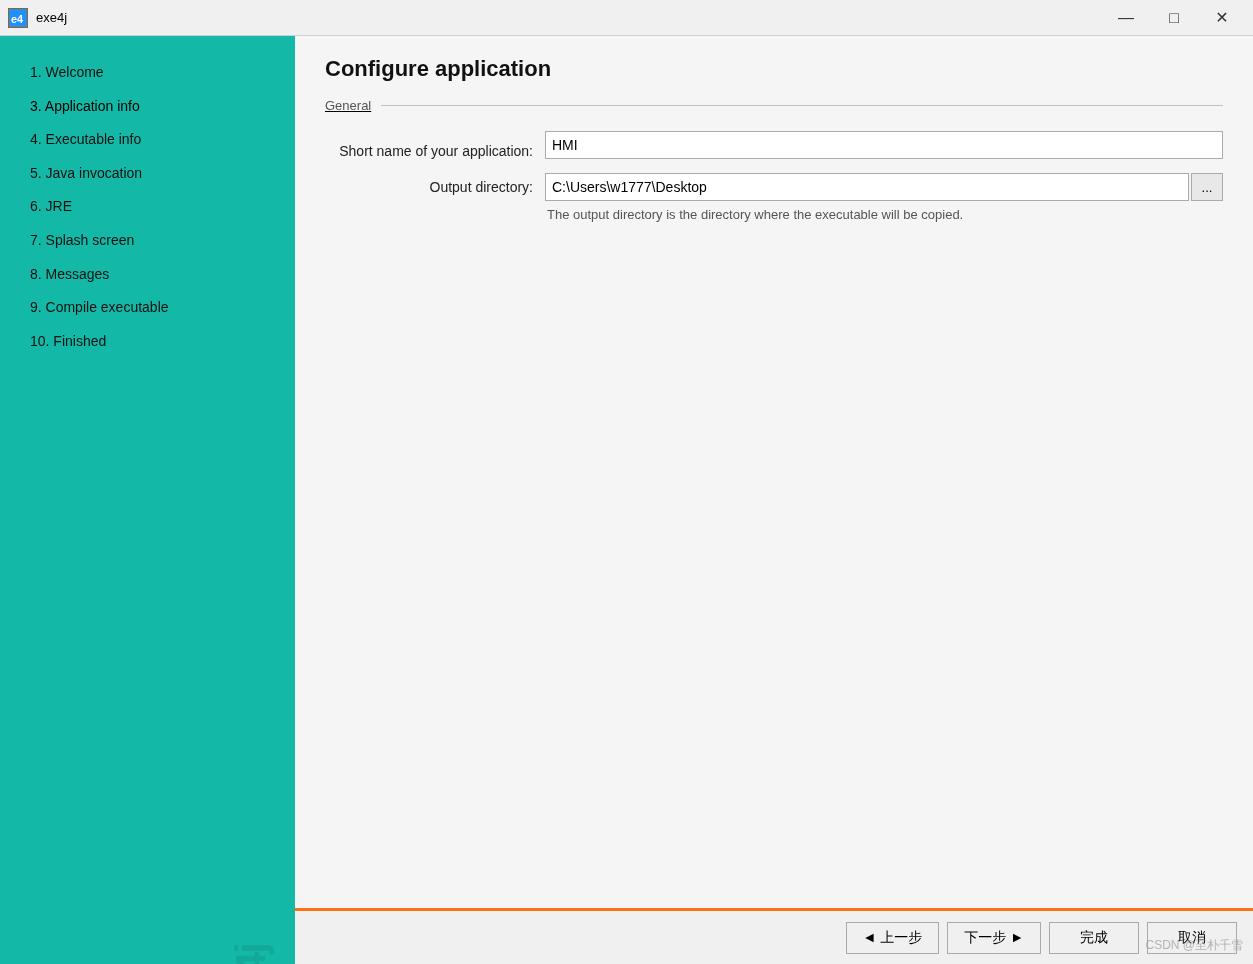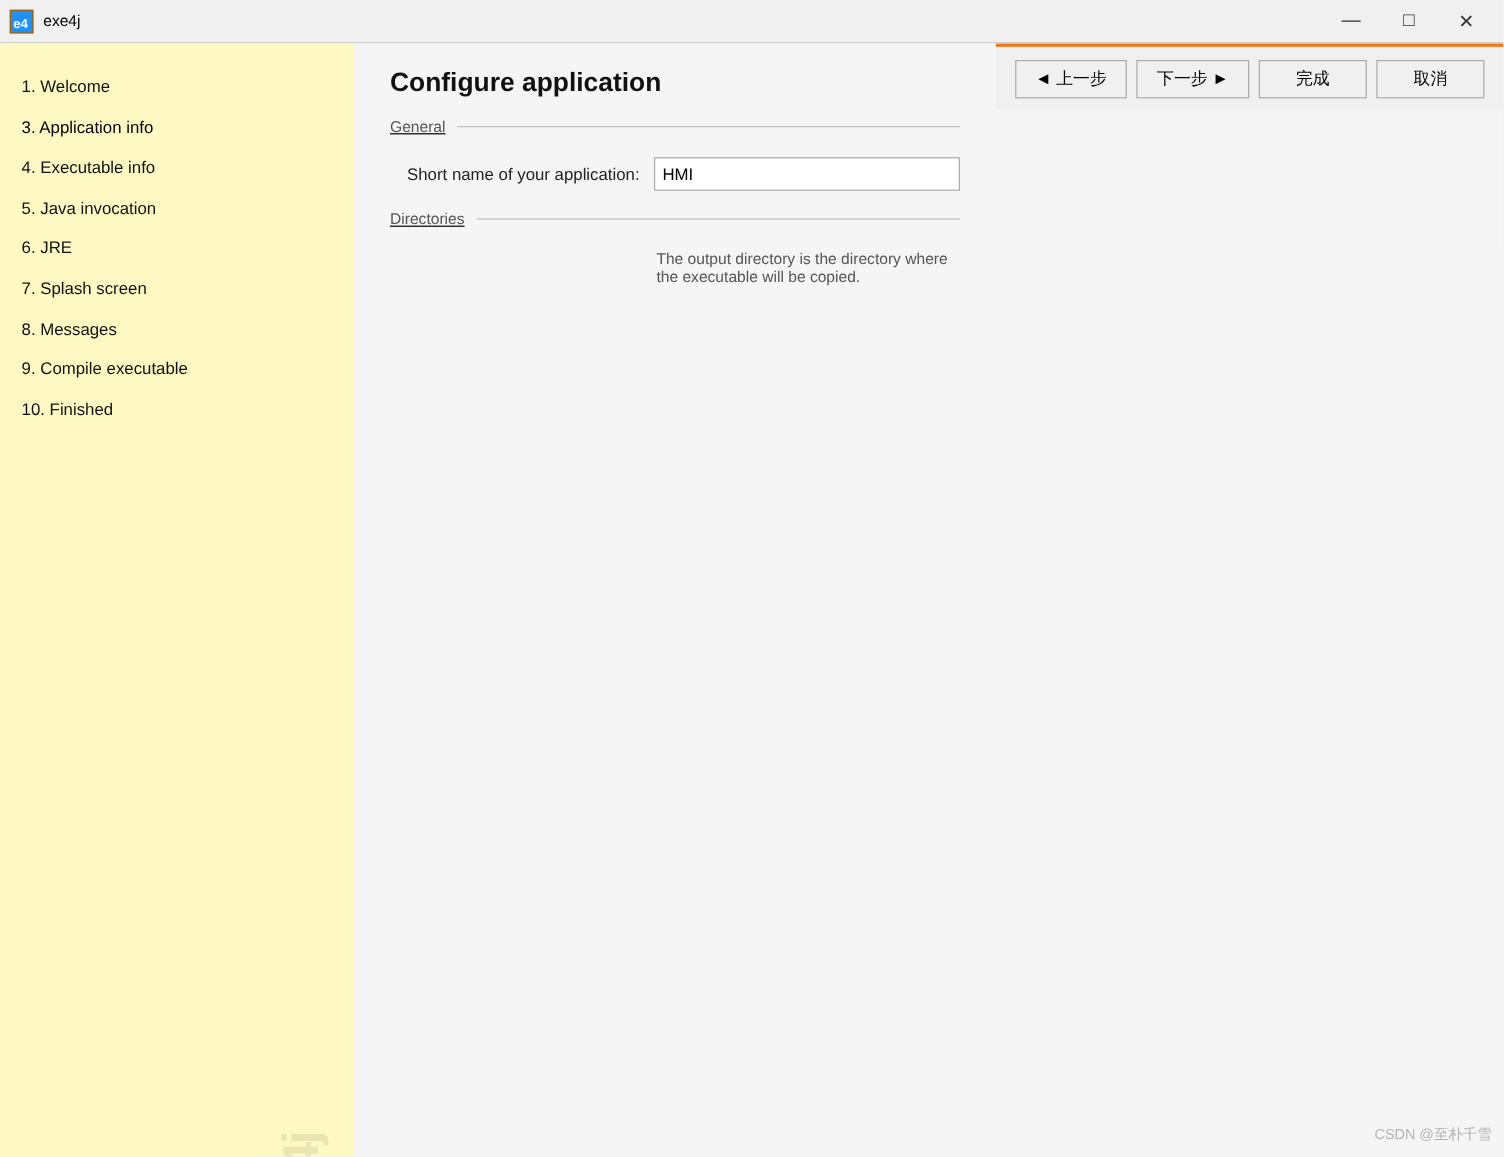--- a/index.html
+++ b/index.html
@@ -62,25 +62,25 @@
     
     .main-layout {
       display: flex;
       flex: 1;
       overflow: hidden;
     }
 
     
     .sidebar {
       width: 295px;
-      background: #fef9c3;
+      background: #14b8a6;
       flex-shrink: 0;
       display: flex;
       flex-direction: column;
-      padding: 10px 0;
+      padding: 10px 12px;
       position: relative;
       overflow: hidden;
     }
     .sidebar-nav {
       flex: 1;
       padding: 10px 0;
     }
     .sidebar-item {
       padding: 7px 18px;
       cursor: pointer;
@@ -104,20 +104,21 @@
       letter-spacing: -2px;
       user-select: none;
       white-space: nowrap;
     }
 
     
     .content-area {
       flex: 1;
       background: #f5f5f5;
       display: flex;
+      flex-direction: column;
       overflow: hidden;
     }
     .content-main {
       flex: 1;
       padding: 20px 30px;
       overflow-y: auto;
     }
     .content-title {
       font-size: 22px;
       font-weight: bold;
@@ -138,21 +139,21 @@
     }
     .section-line {
       flex: 1;
       height: 1px;
       background: #c0c0c0;
     }
 
     
     .form-row {
       display: flex;
-      align-items: center;
+      align-items: flex-end;
       margin-bottom: 14px;
       padding-left: 10px;
       margin-top: 16px;
     }
     .form-label {
       font-size: 14px;
       color: #222;
       width: 210px;
       flex-shrink: 0;
       text-align: right;
@@ -282,25 +283,26 @@
       <div class="section-divider">
         <span class="section-label">General</span>
         <div class="section-line"></div>
       </div>
 
       <div class="form-row">
         <label class="form-label">Short name of your application:</label>
         <input class="form-input" type="text" value="HMI" style="">
       </div>
 
-      <div class="section-divider" style="margin-top:16px;">
-        <span class="section-label">Directories</span>
-        <div class="section-line"></div>
+
+      <div class="form-row-with-btn">
+        <div class="form-label" style="width:210px;text-align:right;padding-right:12px;flex-shrink:0;">Output directory:</div>
+        <input class="form-input-dir" type="text" value="C:\Users\w1777\Desktop" style="">
+        <button class="browse-btn">...</button>
       </div>
-
       <div class="form-hint">The output directory is the directory where the executable will be copied.</div>
 
     </div>
 
     <div class="footer-bar">
       <button class="footer-btn">◄ 上一步</button>
       <button class="footer-btn">下一步 ►</button>
       <button class="footer-btn">完成</button>
       <button class="footer-btn">取消</button>
     </div>

